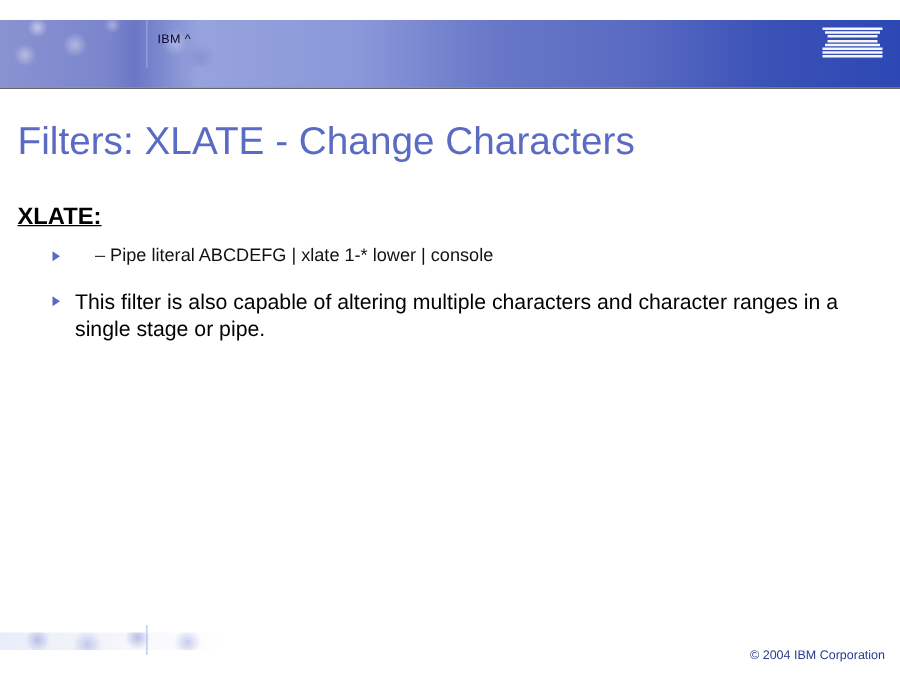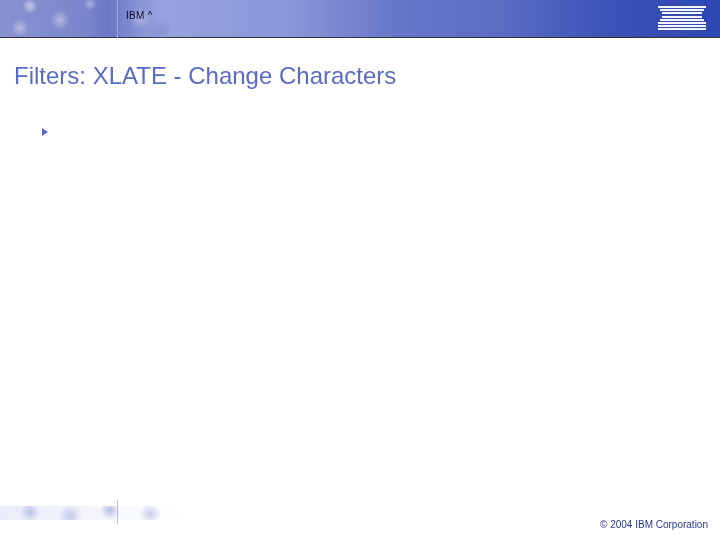--- a/index.html
+++ b/index.html
@@ -6,28 +6,29 @@
     margin: 0;
     padding: 0;
     width: 720px;
     height: 540px;
     font-family: Arial, Helvetica, sans-serif;
     background: #fff;
     position: relative;
     overflow: hidden;
   }
   .header {
-    height: 37px;
+    height: 54px;
     background: linear-gradient(to right,
       #8a93d1 0%, #7a85cc 12%, #6b77c5 15%,
       #97a3dd 22%, #8a97d9 40%, #6877c7 55%,
       #5a6bc2 70%, #3b52b6 85%, #2d48b4 100%);
     position: relative;
     display: flex;
     align-items: center;
+    margin-top: 16px;
   }
   .header::before {
     content: "";
     position: absolute;
     left: 0; top: 0;
     width: 180px; height: 38px;
     background:
       radial-gradient(circle at 30px 6px, rgba(255,255,255,0.5) 0, rgba(255,255,255,0) 8px),
       radial-gradient(circle at 60px 20px, rgba(255,255,255,0.4) 0, rgba(255,255,255,0) 10px),
       radial-gradient(circle at 90px 4px, rgba(255,255,255,0.35) 0, rgba(255,255,255,0) 7px),
@@ -63,21 +64,21 @@
   }
   .brand-right .bar { width: 48px; height: 2px; background: #fff; opacity: 0.95; }
   .brand-right .bar.s1 { width: 48px; }
   .brand-right .bar.s2 { width: 44px; margin-left: 2px; }
   .brand-right .bar.s3 { width: 40px; margin-left: 4px; }
   .brand-right .bar.s4 { width: 48px; }
   .header-rule { height: 1px; background: #333; }
 
   .title {
     color: #5a6bc4;
-    font-size: 24px;
+    font-size: 31px;
     margin: 24px 0 0 14px;
     font-weight: 400;
   }
 
   .content {
     margin: 32px 14px 0 14px;
     color: #000;
   }
   .section-head {
     font-size: 19px;
@@ -162,24 +163,29 @@
       <div class="bar s1"></div>
     <div class="bar s4"></div>
       <div class="bar s4"></div>
   </div>
 </div>
 <div class="header-rule"></div>
 
 <div class="title">Filters: XLATE - Change Characters</div>
 
 <div class="content">
+  <div class="section-head">XLATE:</div>
   <ul class="bullets">
     <li>
       <ul class="sublist">
+        <li><span>Pipe literal ABCDEFG | xlate 1-* lower | console</span></li>
       </ul>
+    </li>
+    <li>
+      <span>This filter is also capable of altering multiple characters and character ranges in a single stage or pipe.</span>
     </li>
   </ul>
 </div>
 
 <div class="footer">
   <div class="footer-band"></div>
   <div class="vrule-bot"></div>
   <div class="copyright">© 2004 IBM Corporation</div>
 </div>
 

